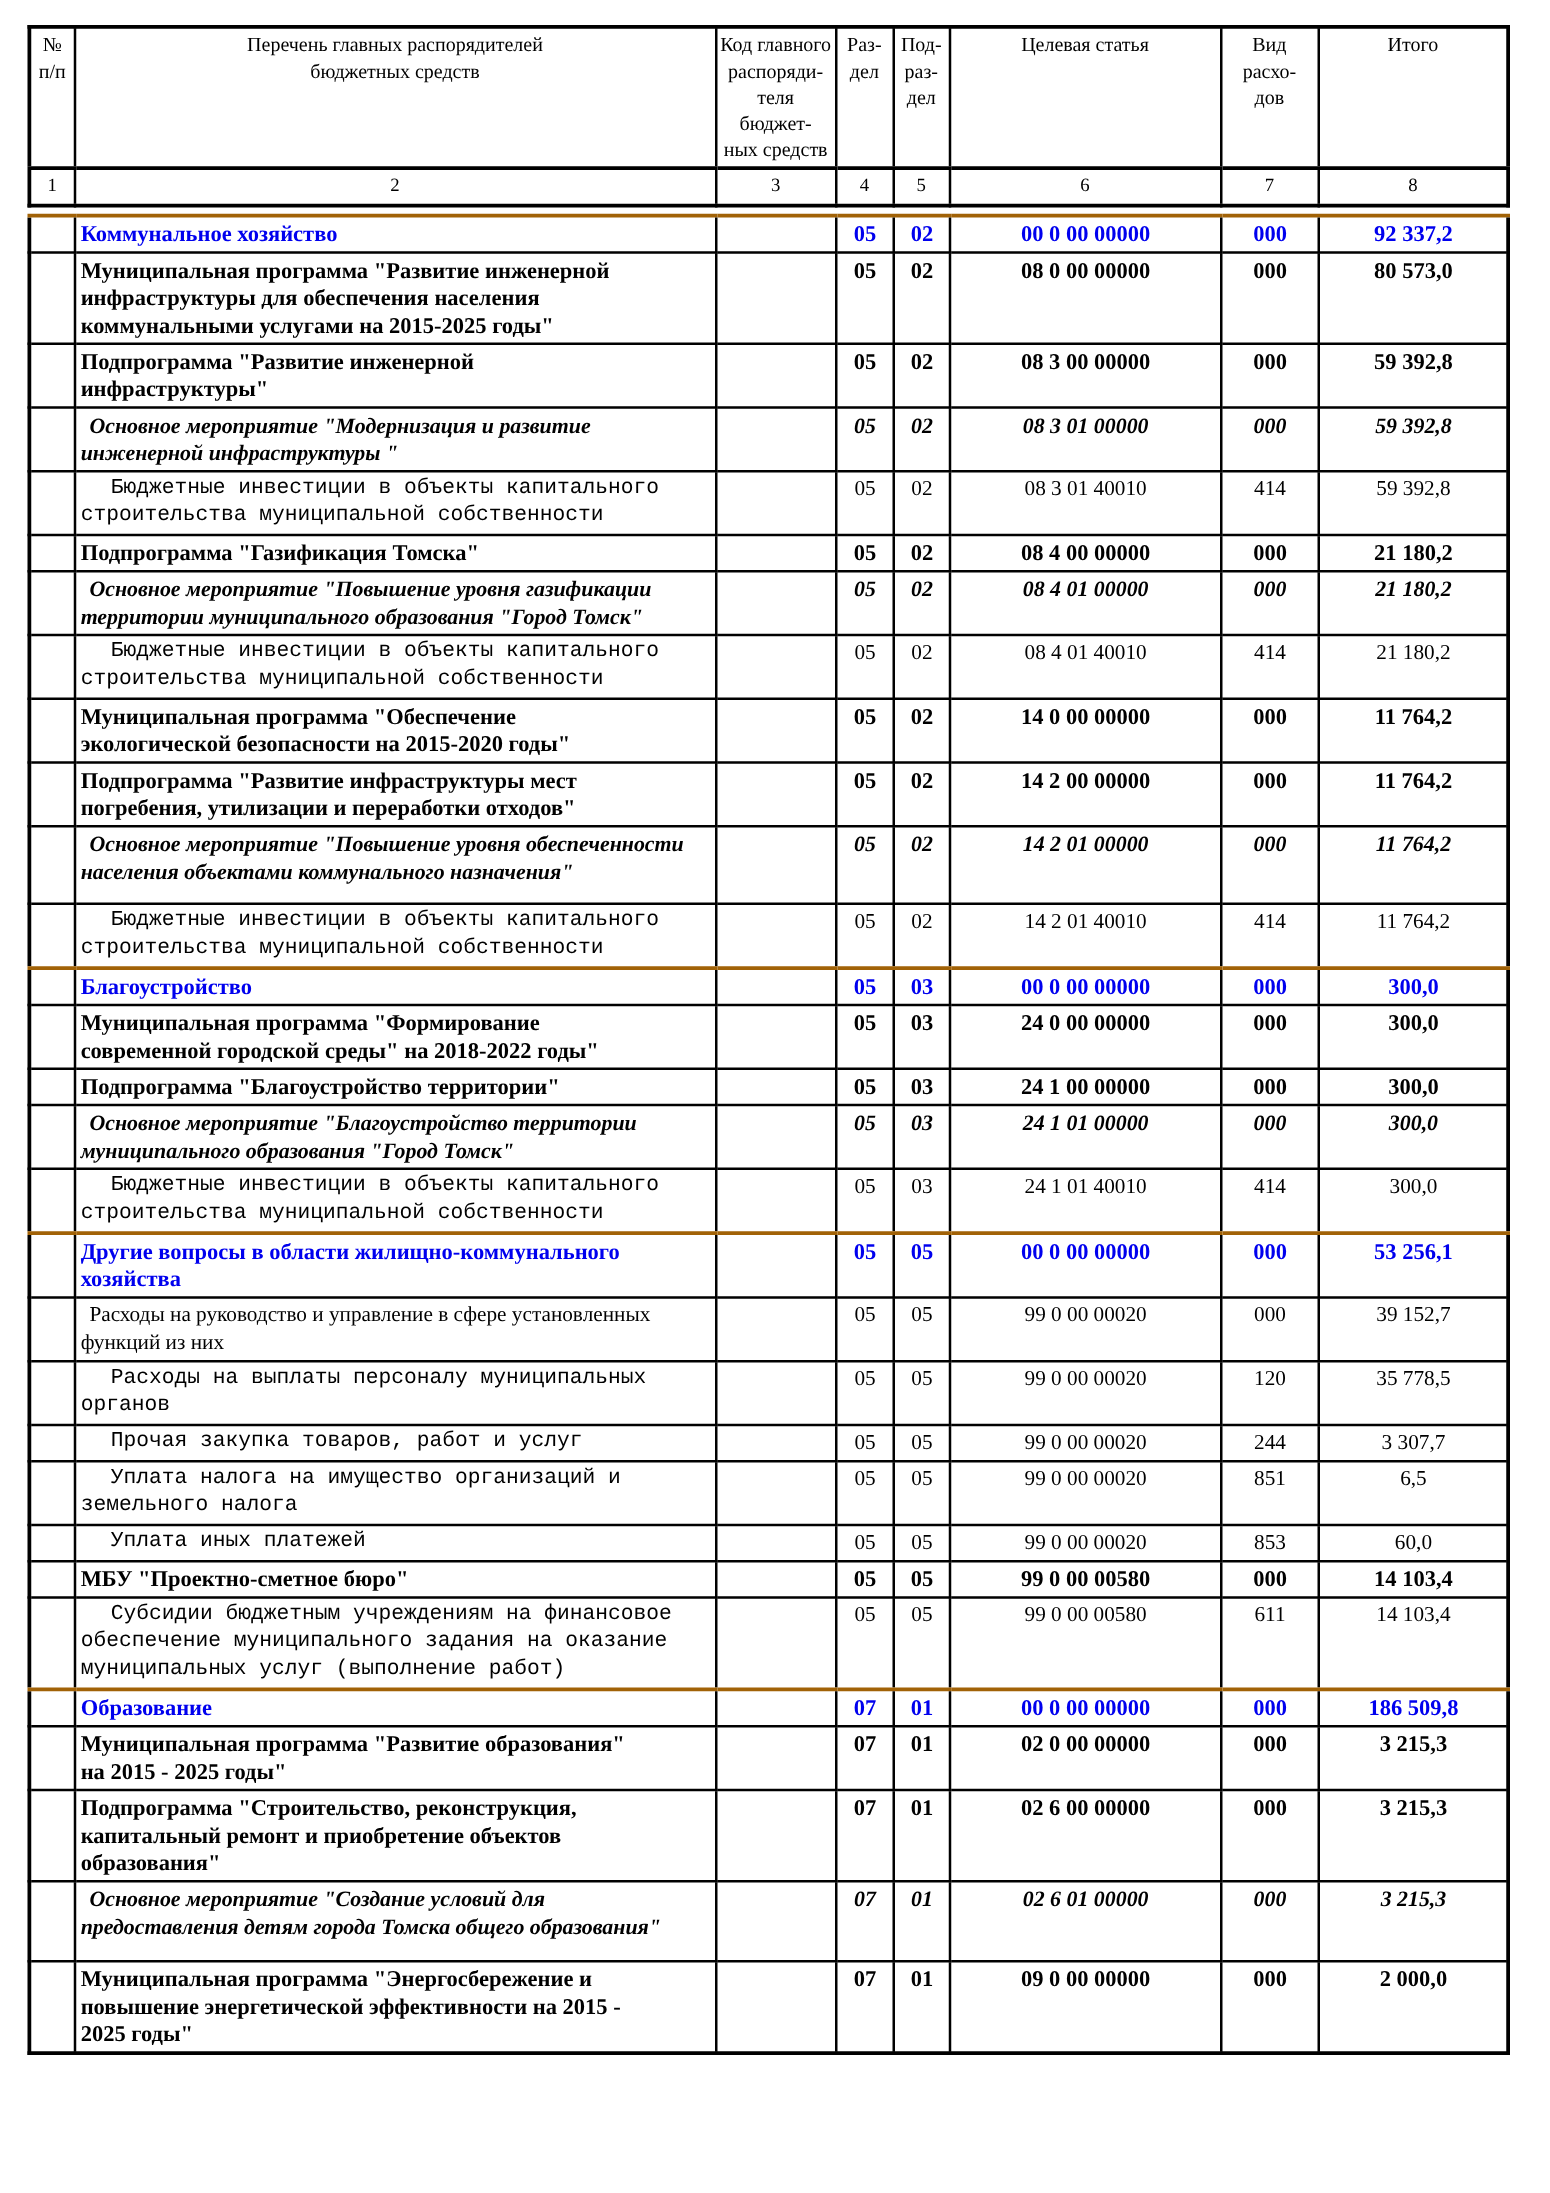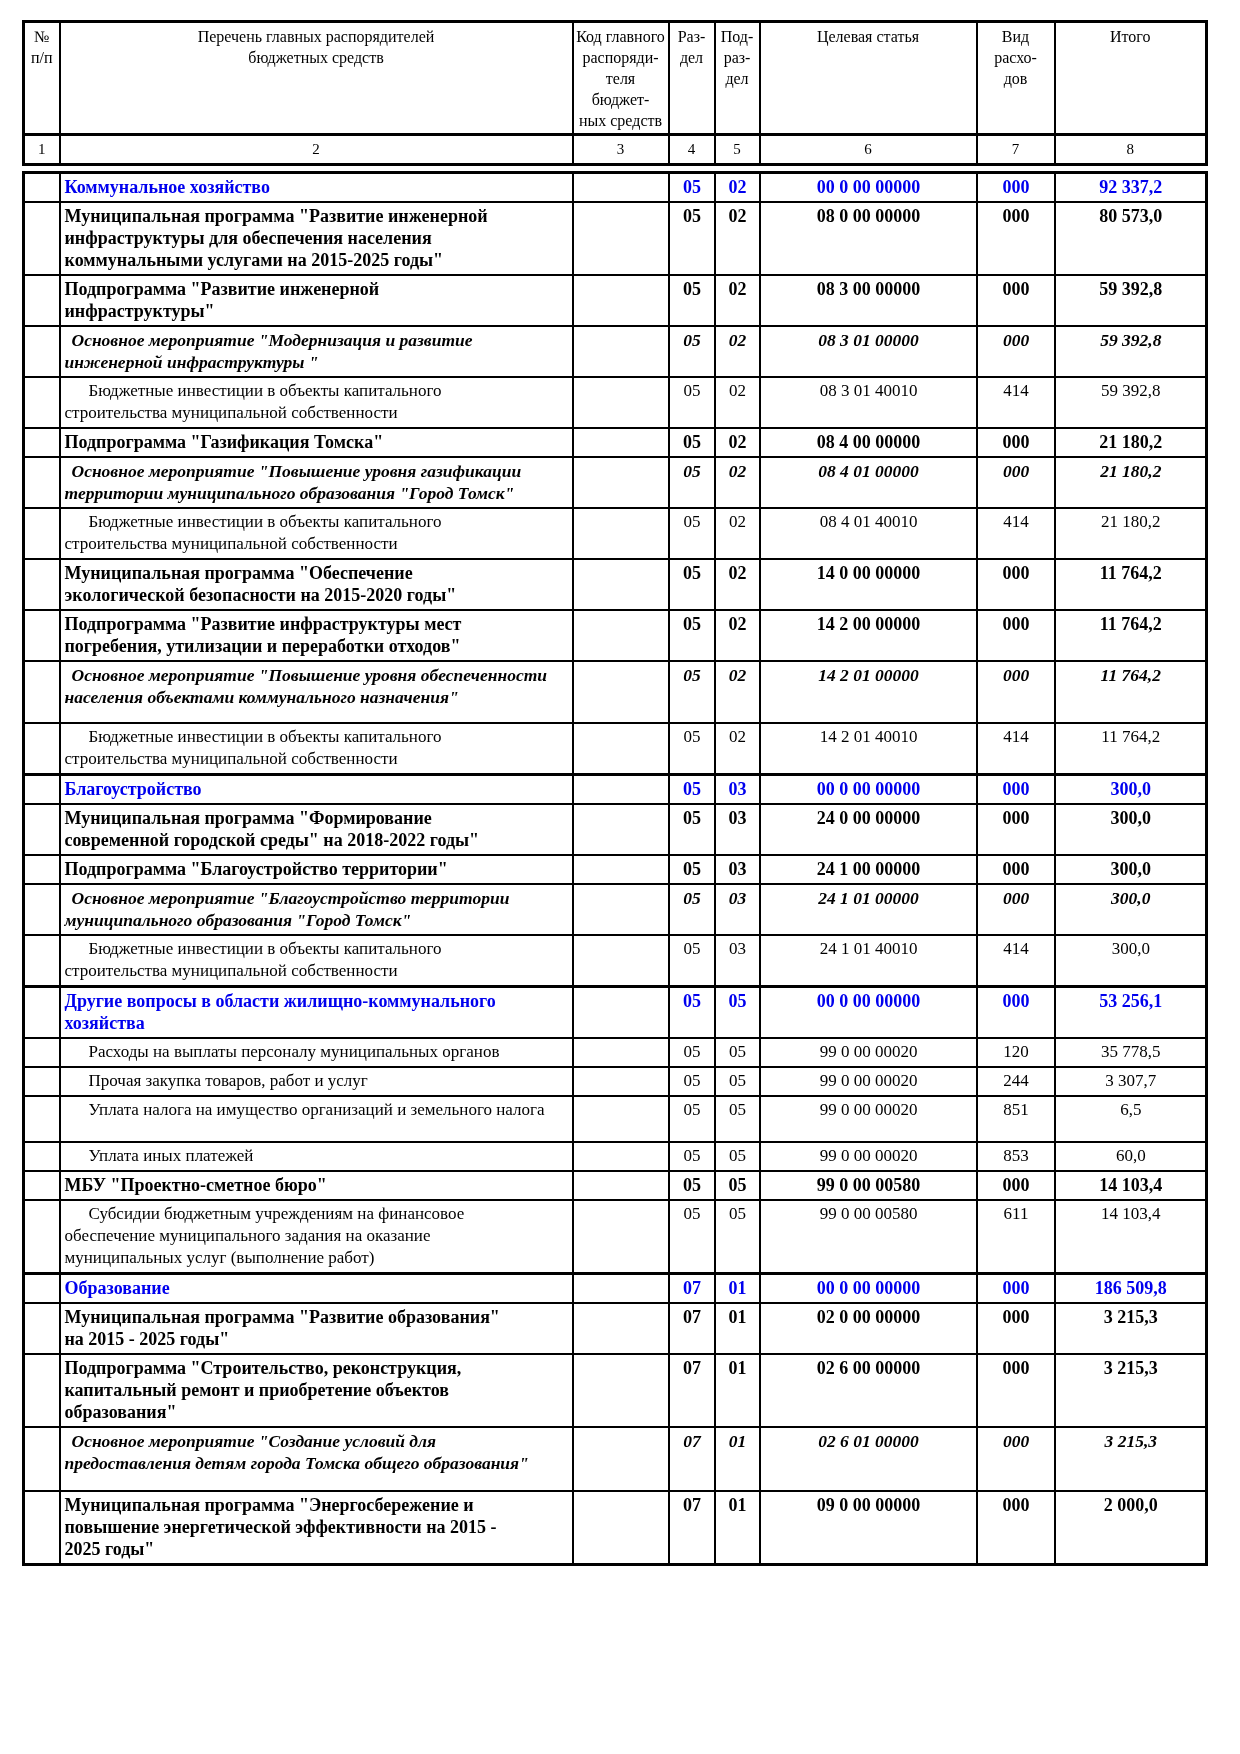--- a/index.html
+++ b/index.html
@@ -10,26 +10,26 @@
   td{border:2px solid #000;vertical-align:top;overflow:hidden;}
   .head-table{border:3px solid #000;margin-bottom:5px;}
   .head-table td{padding:3px 2px 2px 2px;text-align:center;font-size:16px;line-height:21px;white-space:pre-line;}
   .head-row td{height:92px;}
   .num-row td{height:22px;font-size:15px;line-height:20px;border-top:3px solid #000;}
   .body-table{border:3px solid #000;}
   .body-table td{padding:2px 3px 3px 4px;font-size:17px;line-height:22px;}
   .c-name{text-align:left;white-space:pre-line;}
   .c-center{text-align:center;white-space:nowrap;}
   .c-total{text-align:center;white-space:nowrap;padding-right:3px;}
-  tr.section td{color:#0000ee;font-weight:bold;font-size:18px;border-top:3px solid #000000;}
+  tr.section td{color:#0000ee;font-weight:bold;font-size:18px;border-top:3px solid #a16207;}
   tr.bold td{font-weight:bold;font-size:18px;}
   tr.italic td{font-weight:bold;font-style:italic;font-size:17.5px;}
   tr.plain td{font-weight:normal;}
   tr.ind1 td.c-name{text-indent:7px;}
-  tr.ind2 td.c-name{text-indent:24px;}
+  tr.ind2 td.c-name{text-indent:24px;font-family:Liberation Mono, monospace;}
 </style>
 </head>
 <body>
 
 <div class="page">
   <div class="sheet">
 
     <table class="head-table">
       <colgroup>
         <col style="width:36px">
@@ -274,20 +274,31 @@
             <td></td>
             <td class="c-name">Другие вопросы в области жилищно-коммунального
 хозяйства</td>
             <td></td>
             <td class="c-center">05</td>
             <td class="c-center">05</td>
             <td class="c-center">00 0 00 00000</td>
             <td class="c-center">000</td>
             <td class="c-total">53 256,1</td>
           </tr>
+          <tr class="row plain ind1">
+            <td></td>
+            <td class="c-name">Расходы на руководство и управление в сфере установленных
+функций из них</td>
+            <td></td>
+            <td class="c-center">05</td>
+            <td class="c-center">05</td>
+            <td class="c-center">99 0 00 00020</td>
+            <td class="c-center">000</td>
+            <td class="c-total">39 152,7</td>
+          </tr>
           <tr class="row plain ind2">
             <td></td>
             <td class="c-name">Расходы на выплаты персоналу муниципальных органов</td>
             <td></td>
             <td class="c-center">05</td>
             <td class="c-center">05</td>
             <td class="c-center">99 0 00 00020</td>
             <td class="c-center">120</td>
             <td class="c-total">35 778,5</td>
           </tr>

